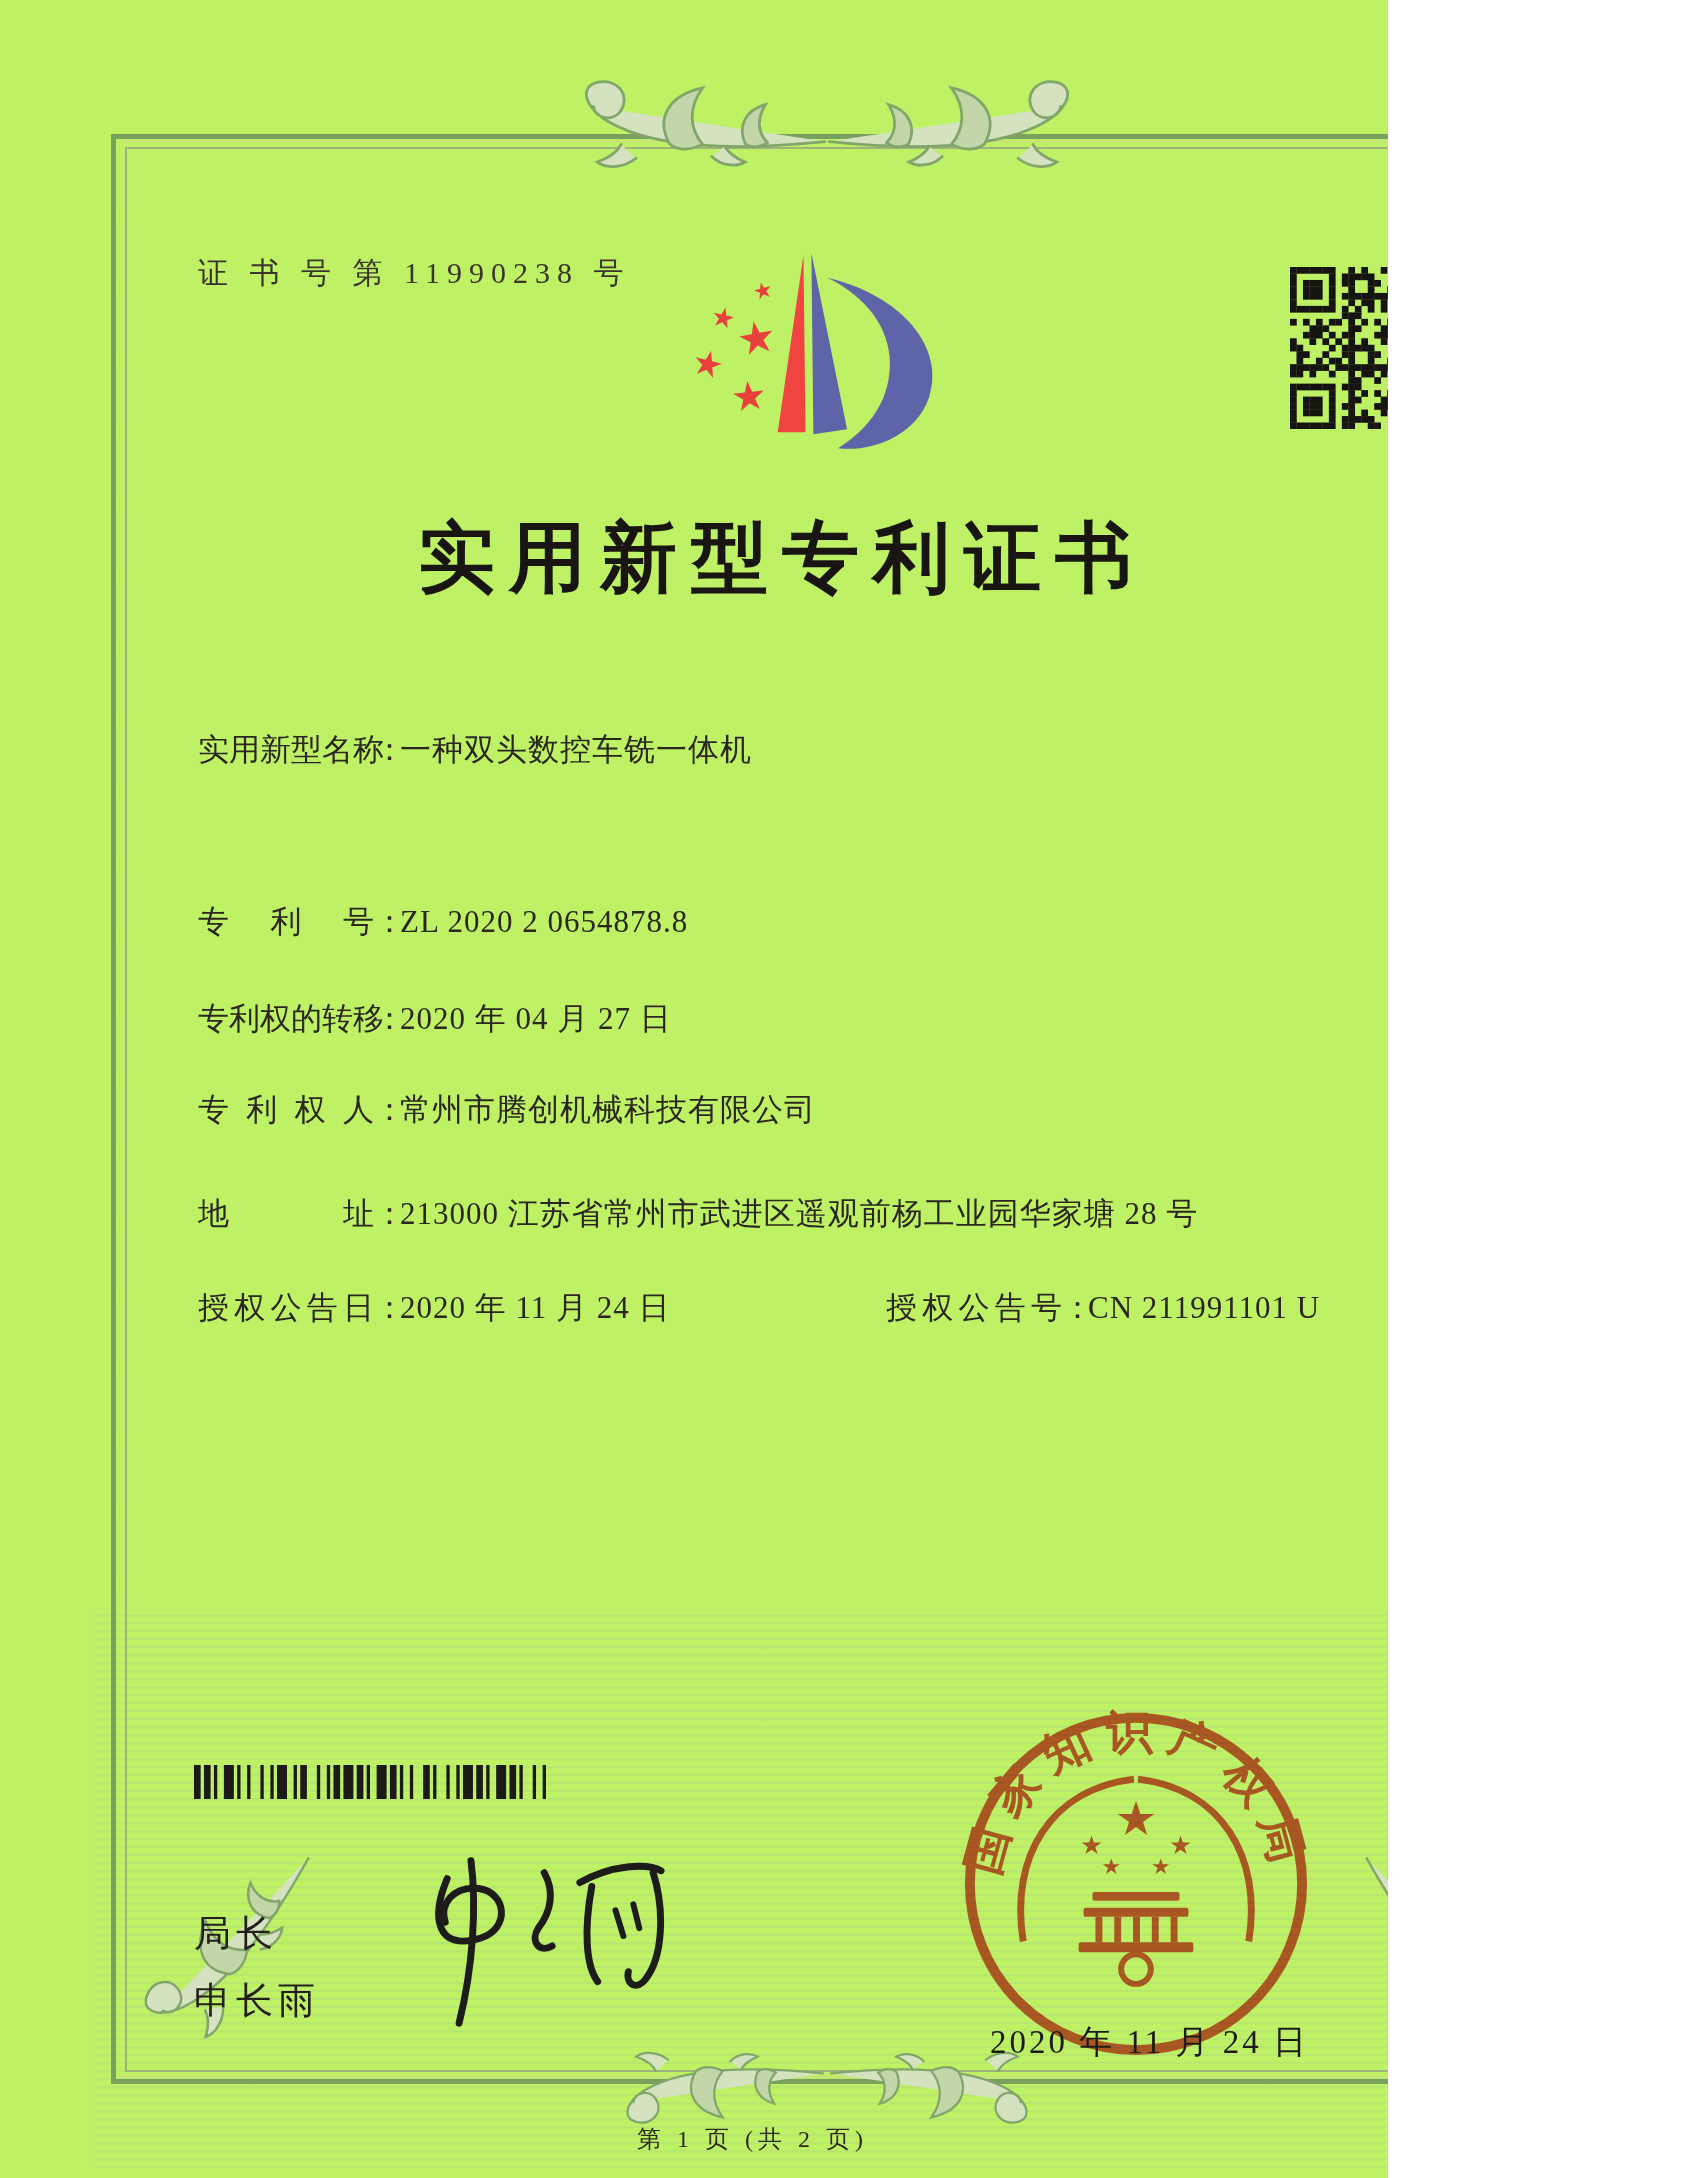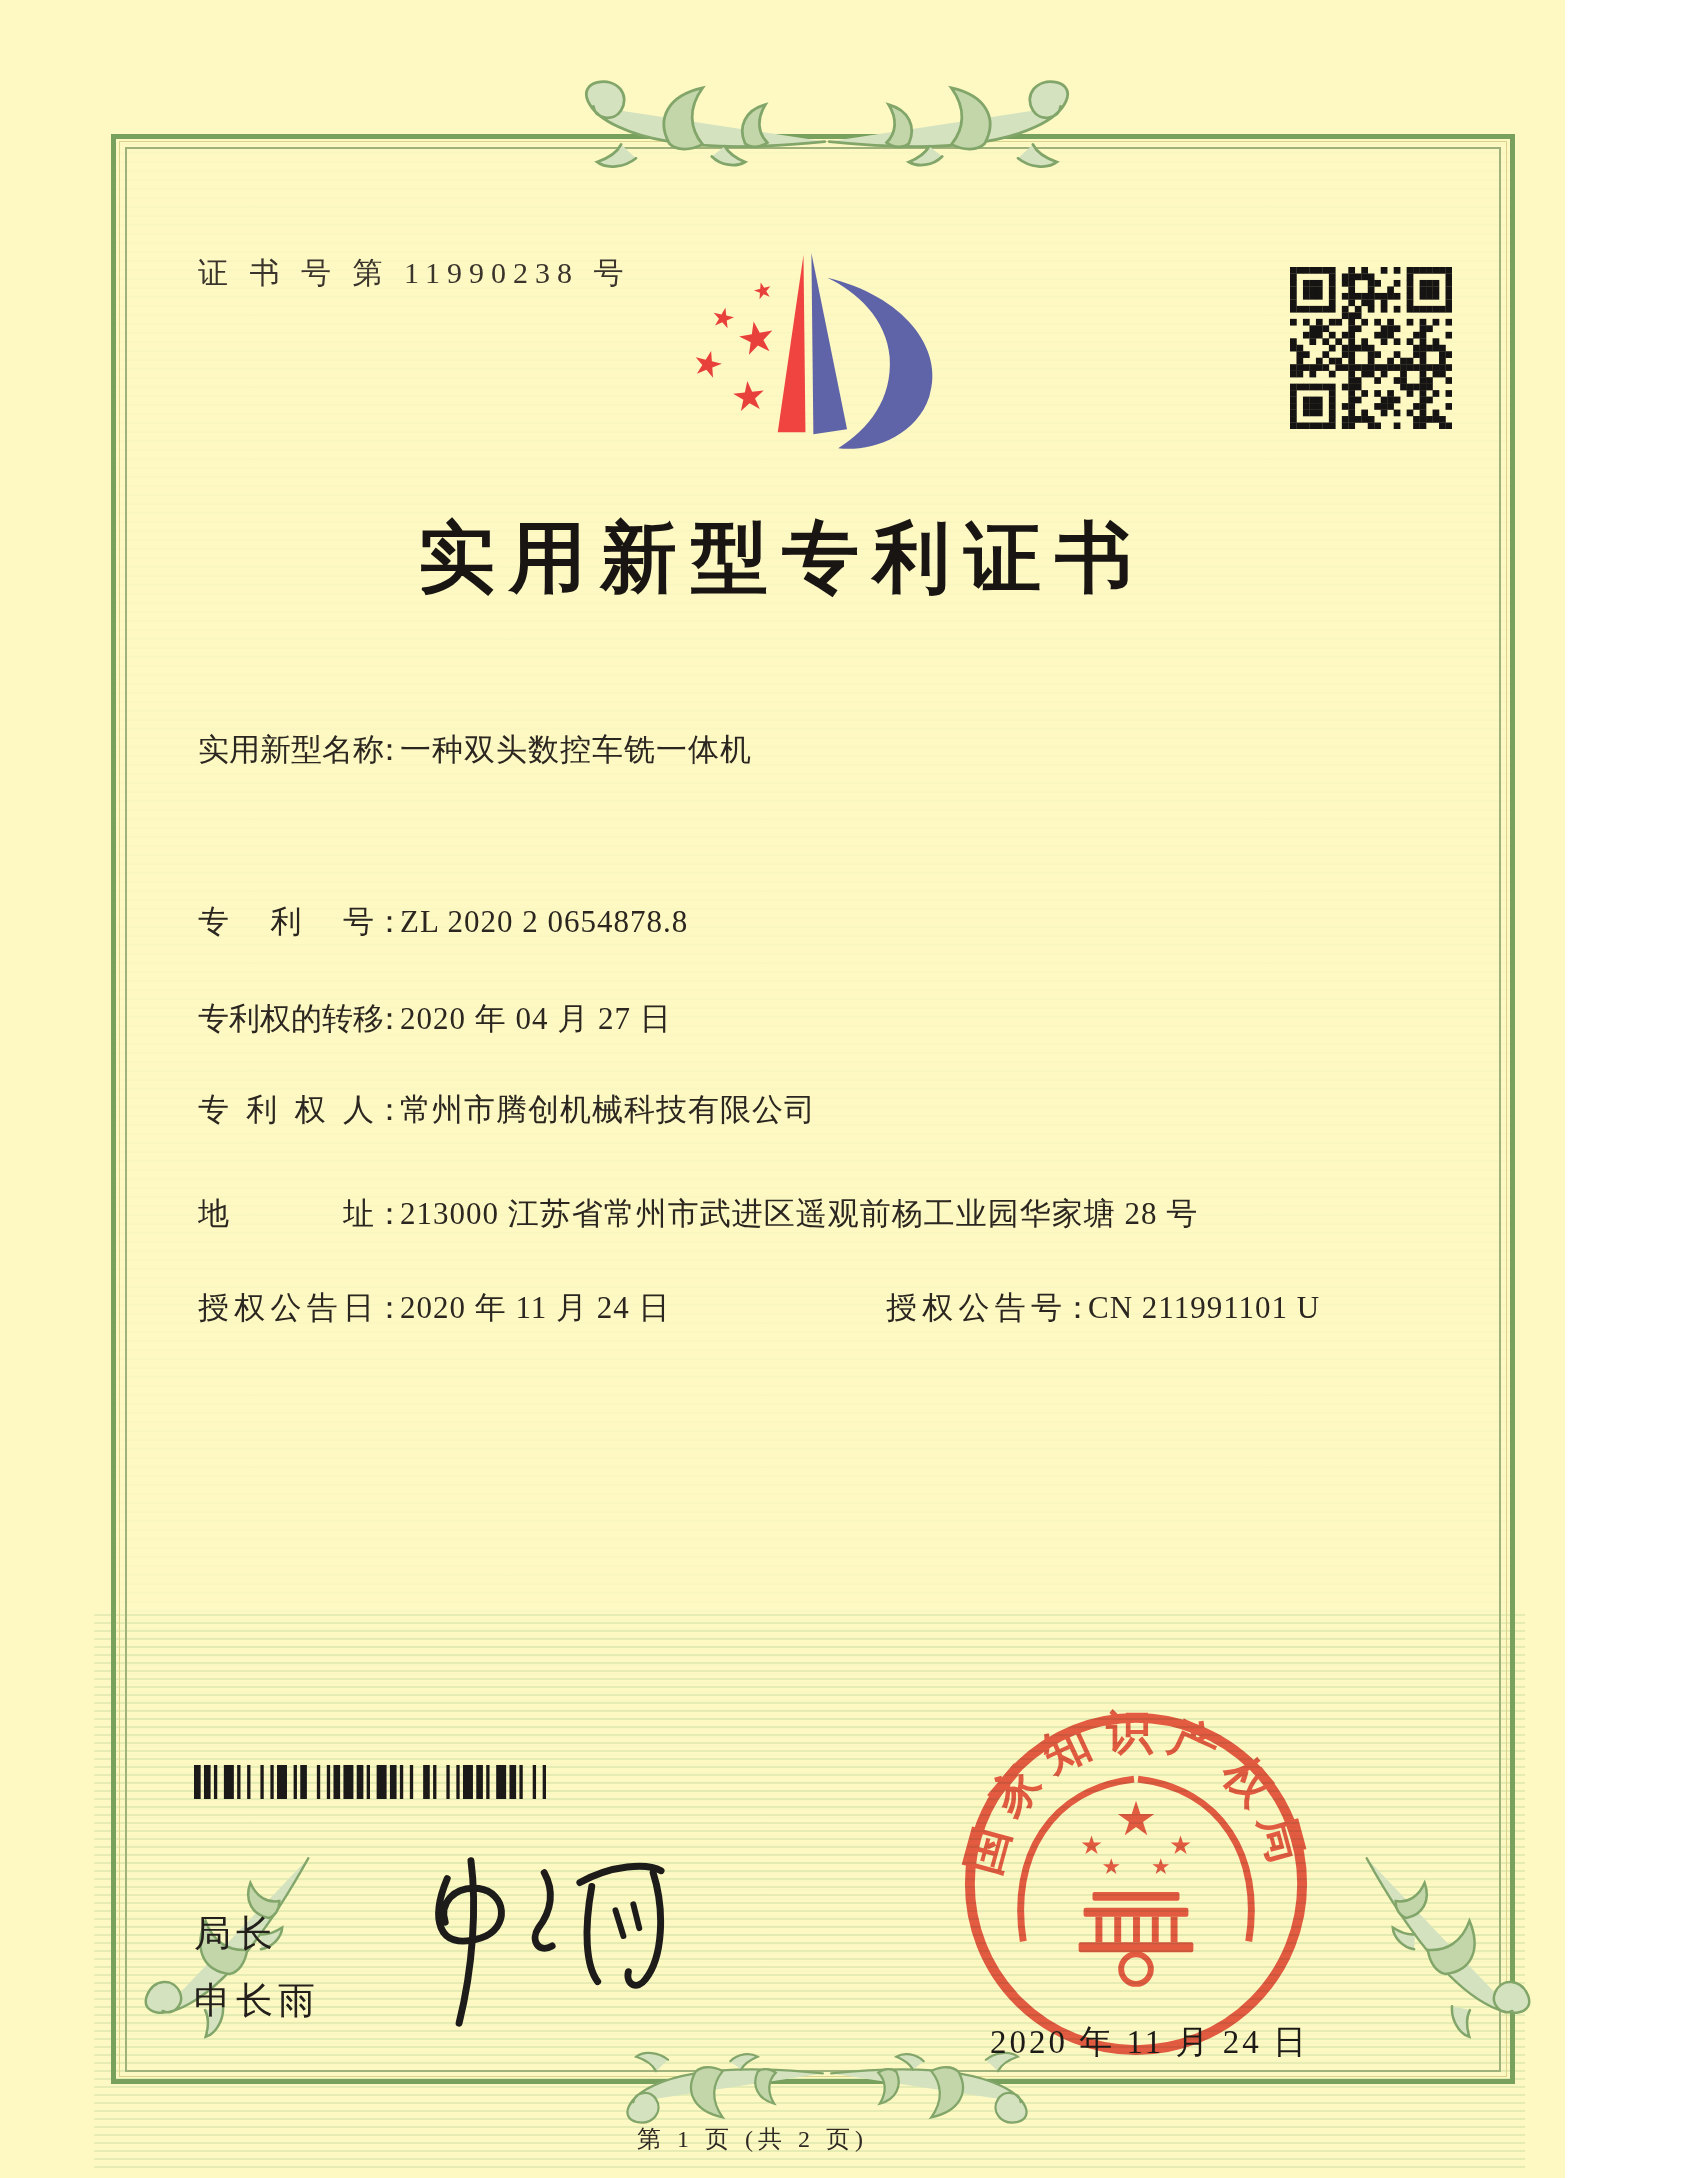--- a/index.html
+++ b/index.html
@@ -1,17 +1,17 @@
 <!DOCTYPE html>
 <html><head>
 <meta charset="utf-8">
 <style>
   html,body{margin:0;padding:0;background:#ffffff;}
-  .canvas{position:relative;width:1565px;height:2178px;background:#fef9c3;overflow:hidden;
-          font-family:"Liberation Serif","DejaVu Serif",serif;color:#2b2620;}
+  .canvas{position:relative;width:1340px;height:2178px;background:#bef264;overflow:hidden;
+          font-family:"Liberation Serif","DejaVu Serif",serif;color:#2b2620;padding-left:48px;}
 
   
   .texture{position:absolute;left:94px;top:1614px;width:1431px;height:556px;z-index:1;
     background:repeating-linear-gradient(180deg,
       rgba(166,203,140,.28) 0px, rgba(166,203,140,.28) 2px,
       rgba(255,255,255,0) 2px, rgba(255,255,255,0) 8px);}
   .texture-top{position:absolute;left:111px;top:134px;width:1404px;height:1950px;z-index:0;
     background:repeating-linear-gradient(180deg,
       rgba(180,210,160,.06) 0px, rgba(180,210,160,.06) 2px,
       rgba(255,255,255,0) 2px, rgba(255,255,255,0) 9px);}

